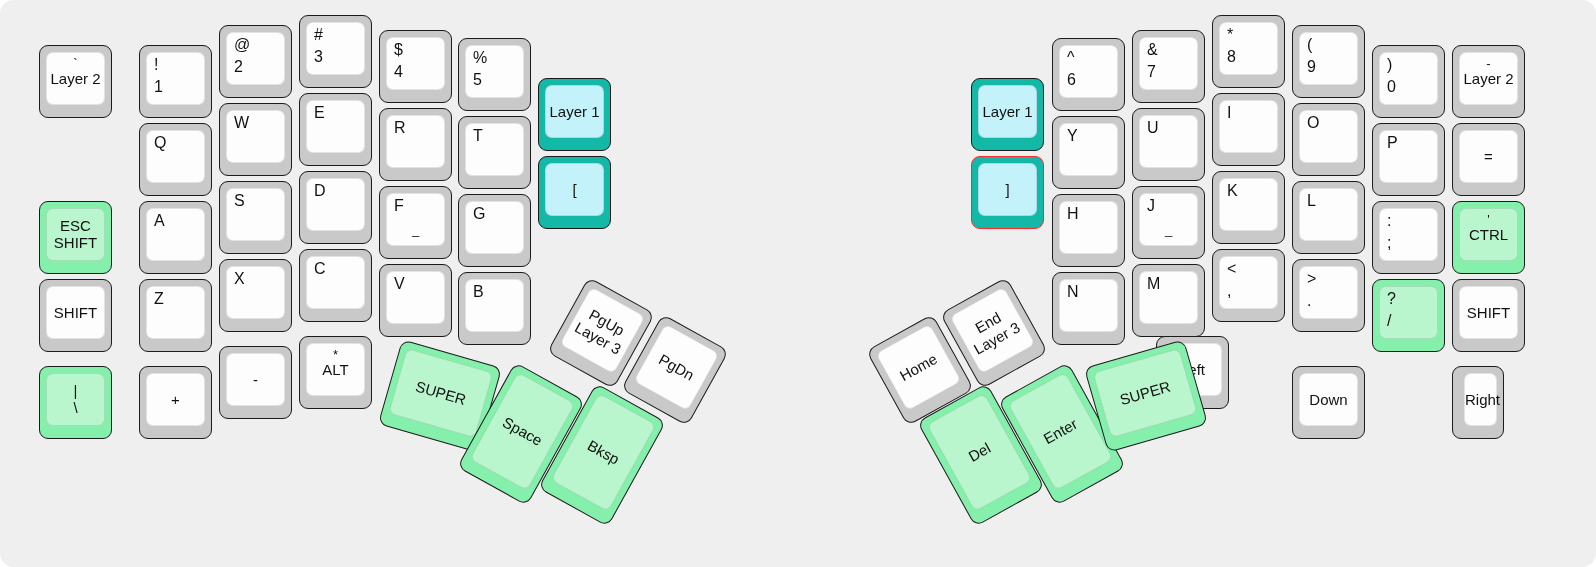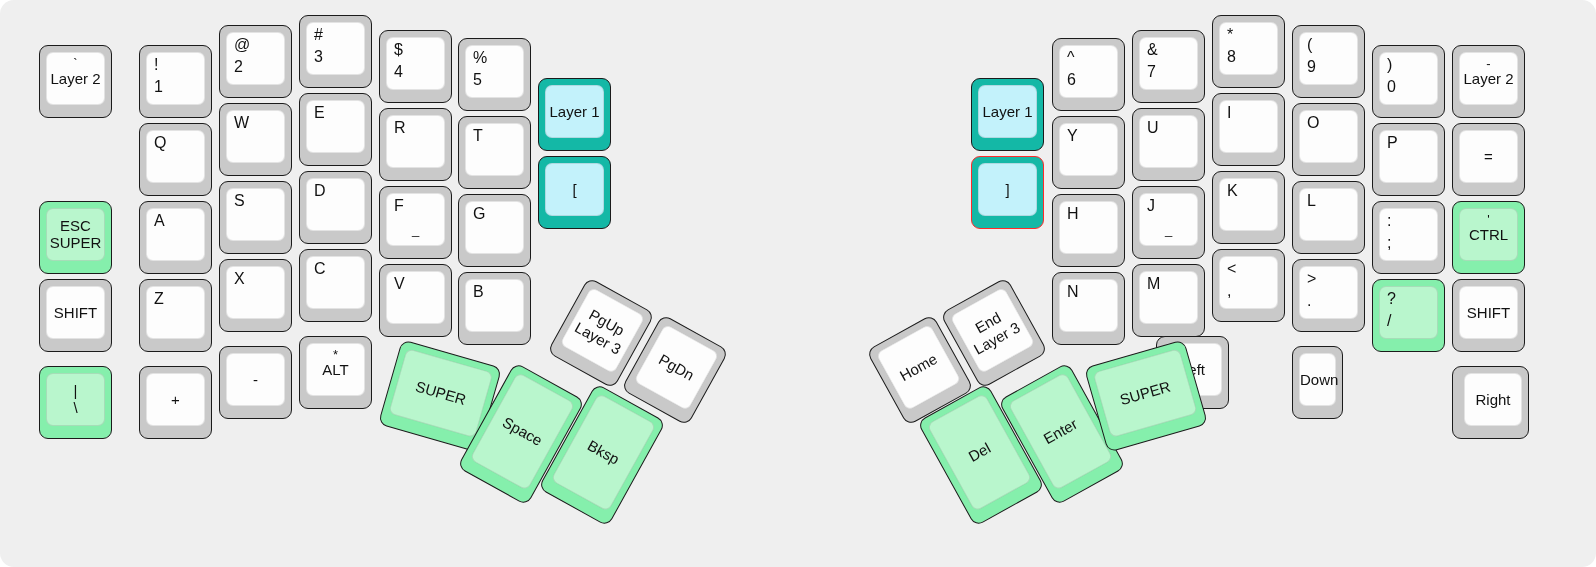--- a/index.html
+++ b/index.html
@@ -71,21 +71,21 @@
     <div></div>
     <div class="key " style="left: 39px; top: 45px; width: 73px; height: 73px;">
       <div class="cap">
         <span class="lg-tc">`</span>
         <span class="lg-mid">Layer 2</span>
       </div>
     </div>
     <div class="key k-green" style="left: 39px; top: 201px; width: 73px; height: 73px;">
       <div class="cap">
         <span class="lg-mid">ESC
-SUPER</span>
+SHIFT</span>
       </div>
     </div>
     <div class="key " style="left: 39px; top: 279px; width: 73px; height: 73px;">
       <div class="cap">
         <span class="lg-mid">SHIFT</span>
       </div>
     </div>
     <div class="key k-green" style="left: 39px; top: 366px; width: 73px; height: 73px;">
       <div class="cap">
         <span class="lg-mid">|
@@ -320,21 +320,21 @@
       <div class="cap">
         <span class="lg-tl">L</span>
       </div>
     </div>
     <div class="key " style="left: 1292px; top: 259px; width: 73px; height: 73px;">
       <div class="cap">
         <span class="lg-tl">&gt;</span>
         <span class="lg-bl">.</span>
       </div>
     </div>
-    <div class="key " style="left: 1292px; top: 346px; width: 51px; height: 73px; text-decoration: underline;">
+    <div class="key " style="left: 1292px; top: 366px; width: 73px; height: 73px; text-decoration: underline;">
       <div class="cap">
         <span class="lg-mid">Down</span>
       </div>
     </div>
     <div class="key " style="left: 1372px; top: 45px; width: 73px; height: 73px;">
       <div class="cap">
         <span class="lg-tl">)</span>
         <span class="lg-bl">0</span>
       </div>
     </div>
@@ -370,21 +370,21 @@
       <div class="cap">
         <span class="lg-tc">'</span>
         <span class="lg-mid">CTRL</span>
       </div>
     </div>
     <div class="key " style="left: 1452px; top: 279px; width: 73px; height: 73px;">
       <div class="cap">
         <span class="lg-mid">SHIFT</span>
       </div>
     </div>
-    <div class="key " style="left: 1452px; top: 366px; width: 77px; height: 73px; padding-left: 11px;">
+    <div class="key " style="left: 1452px; top: 366px; width: 52px; height: 73px; padding-left: 11px;">
       <div class="cap">
         <span class="lg-mid">Right</span>
       </div>
     </div>
     <div class="key k-green rot" style="left: 388px; top: 352px; width: 104px; height: 88px; transform: rotate(16deg);">
       <div class="cap">
         <span class="lg-mid">SUPER</span>
       </div>
     </div>
     <div class="key rot" style="left: 563px; top: 290px; width: 76px; height: 86px; transform: rotate(29deg);">

